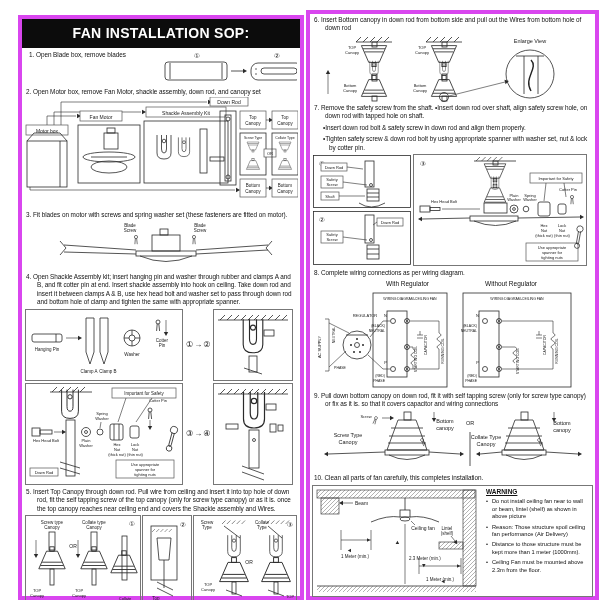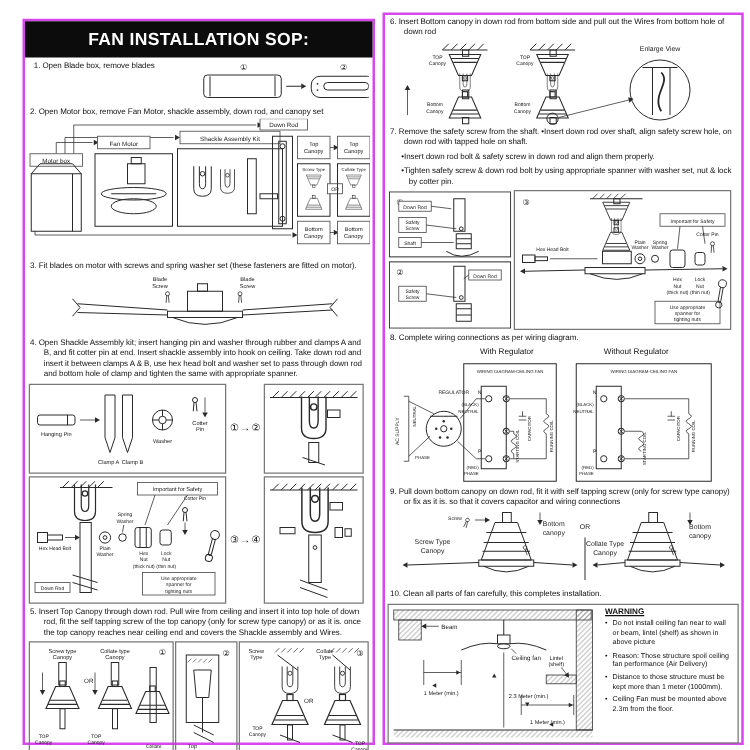--- a/index.html
+++ b/index.html
@@ -1,18 +1,18 @@
 <!DOCTYPE html>
 <html><head>
 <meta charset="utf-8">
 <style>
   html,body{margin:0;padding:0;background:#fff;}
   #page{position:relative;width:600px;height:600px;background:#fff;overflow:hidden;
         font-family:"Liberation Sans",sans-serif;color:#111;}
-  .col{position:absolute;border:2px solid #d946ef;background:#fff;}
+  .col{position:absolute;border:4px solid #d946ef;background:#fff;}
   #left-col{left:18px;top:15px;width:278px;height:577px;}
   #right-col{left:306px;top:10px;width:285px;height:582px;}
   .title-bar{background:#0c0c0c;color:#fff;text-align:center;font-weight:bold;
              font-size:14px;letter-spacing:.3px;padding:6px 0 7px 0;}
   .step{font-size:6.4px;line-height:1.32;color:#111;padding:2px 4px 1px 15px;text-indent:-11px;letter-spacing:-0.05px;}
   .step.sub{padding-left:19px;text-indent:-6px;}
   .row{display:flex;align-items:center;gap:2px;padding:1px 3px;}
   .row1t{align-items:flex-start;}
   .mid{display:flex;align-items:center;gap:1px;font-size:8px;white-space:nowrap;padding:0 1px;}
   svg{display:block;}

